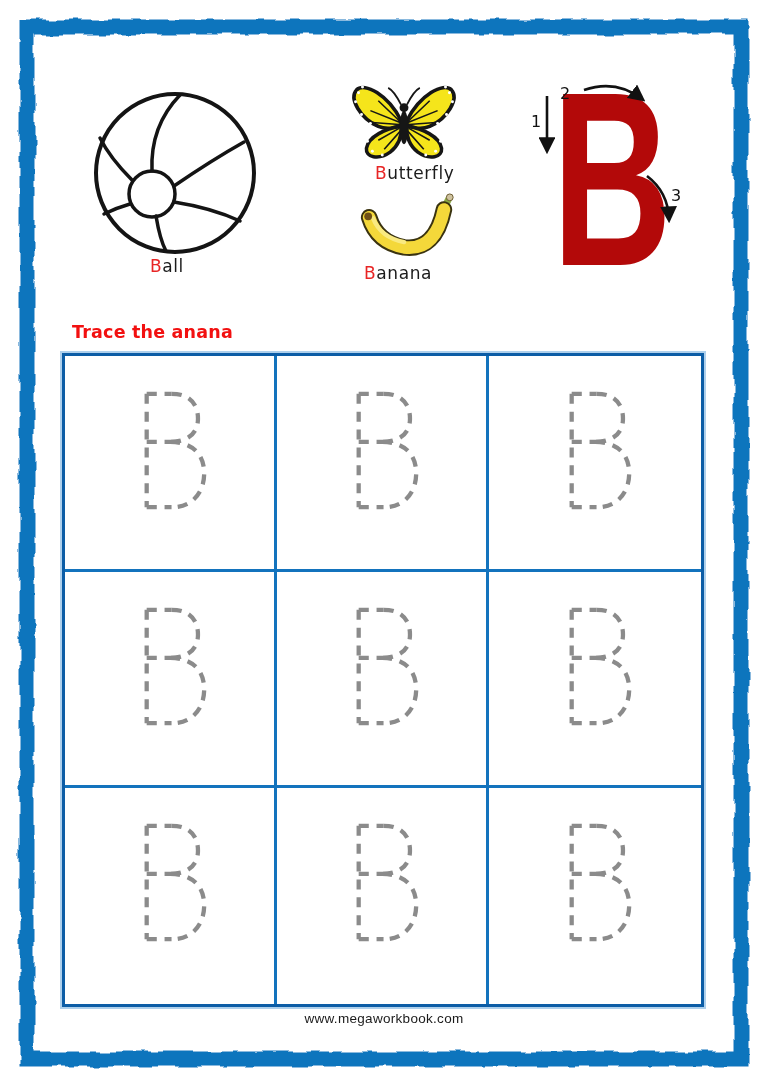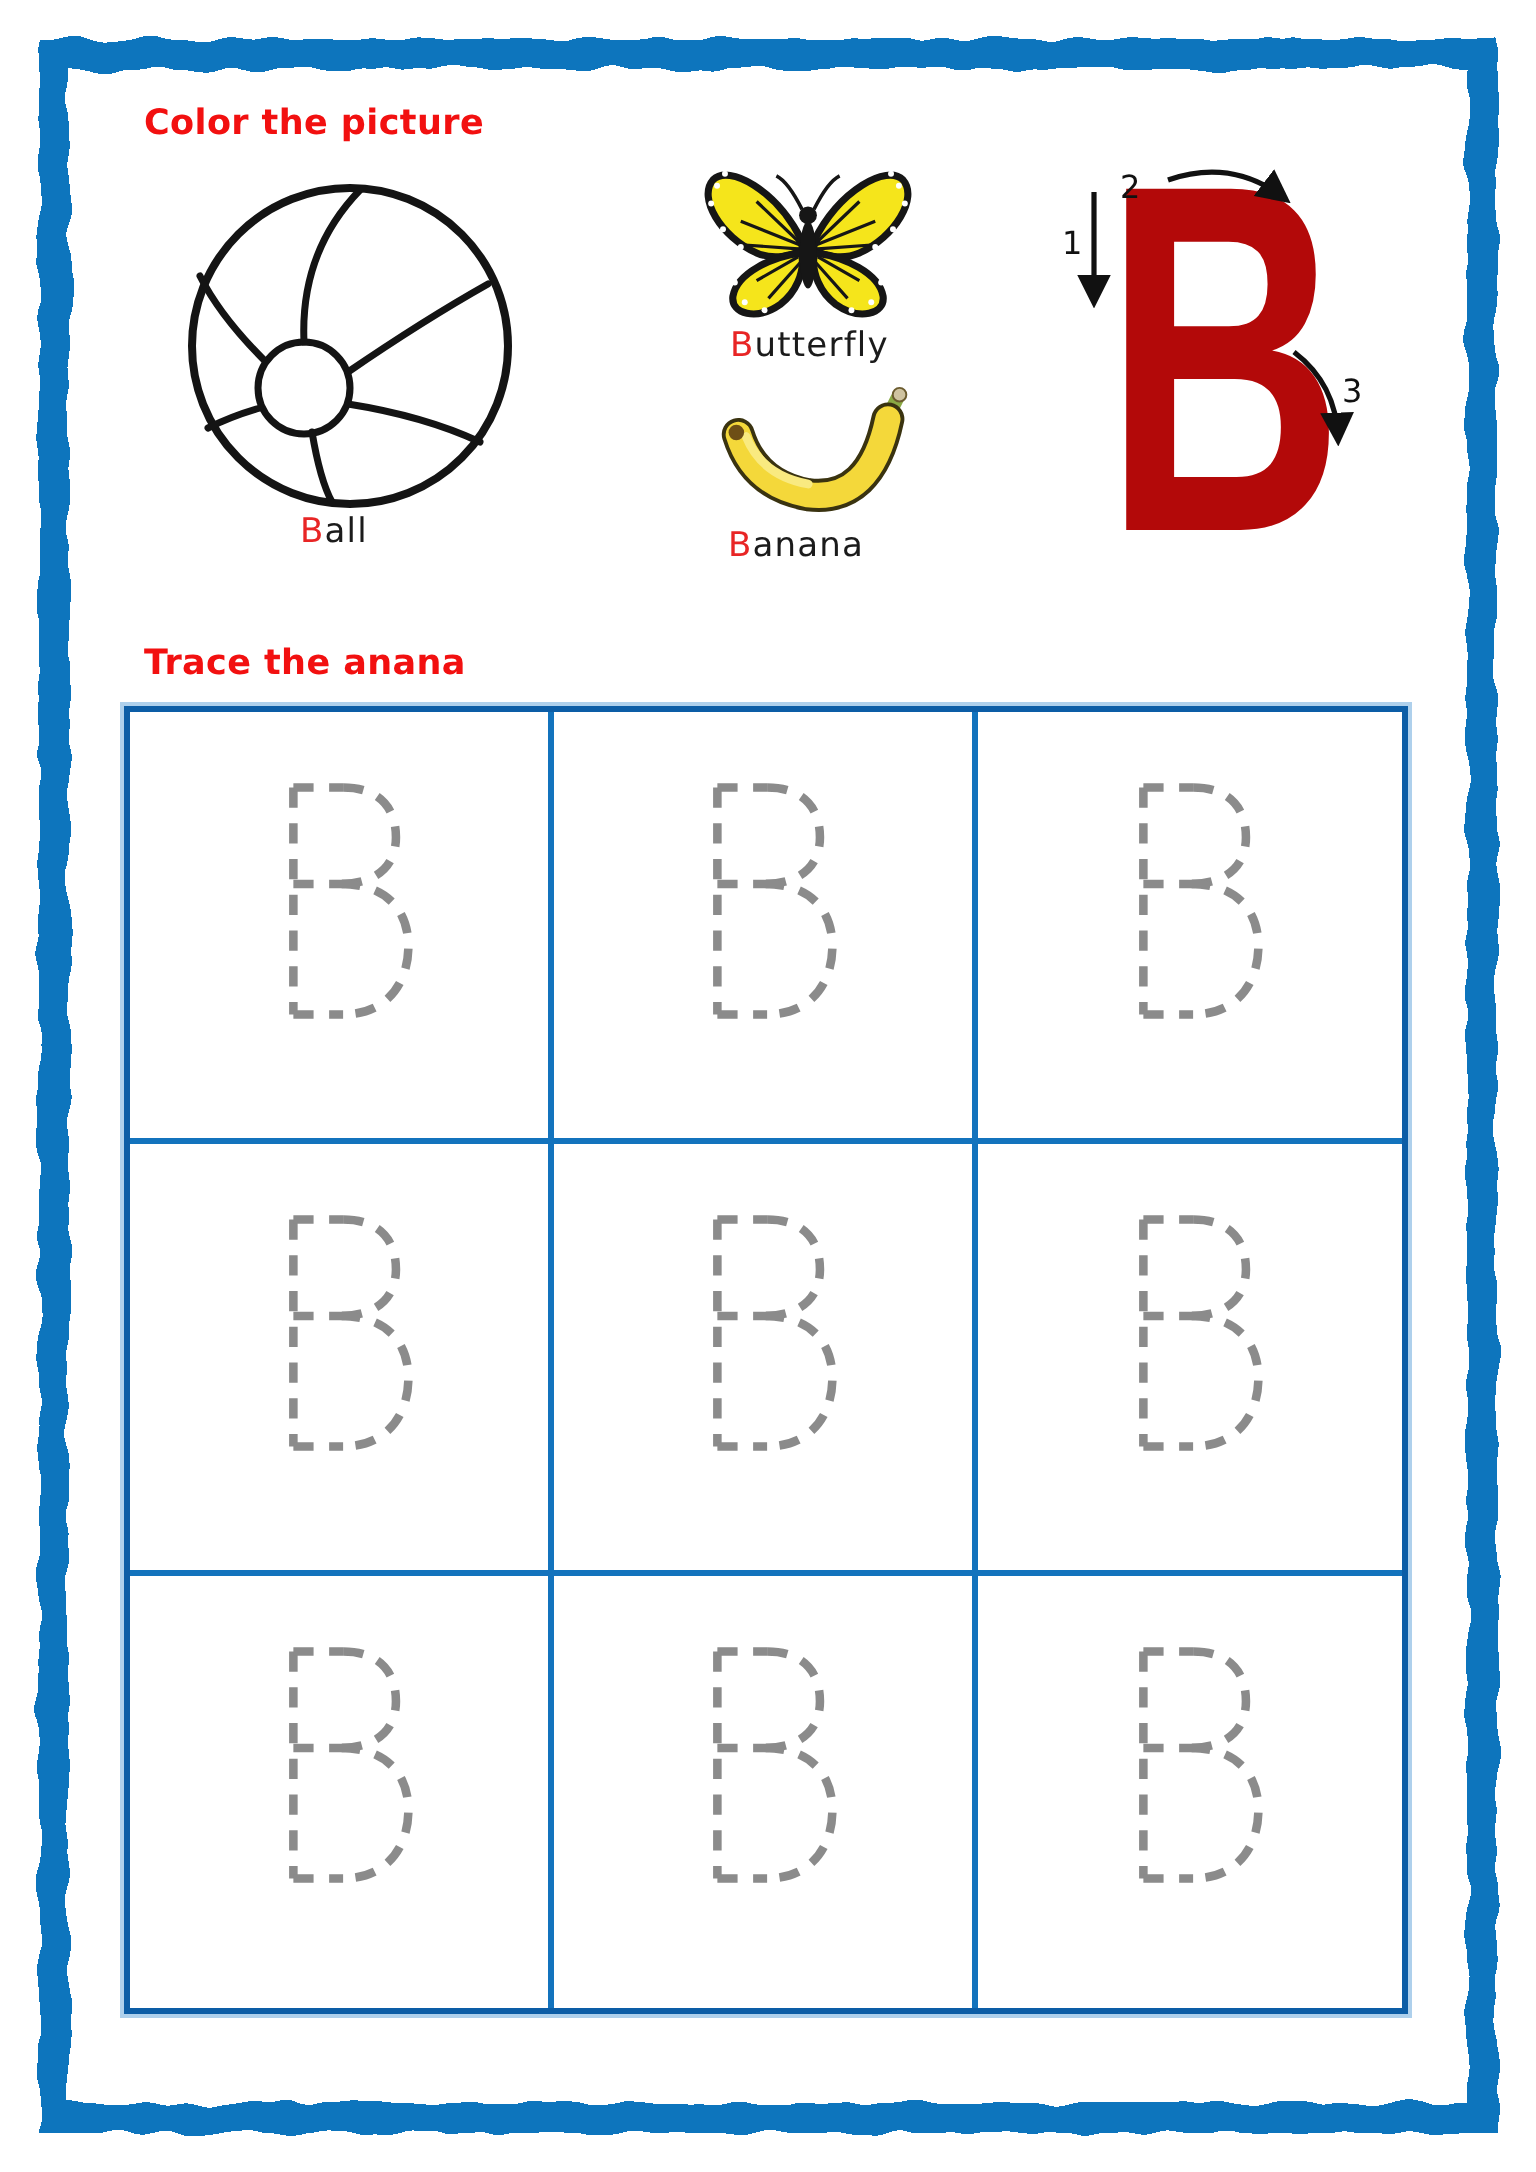--- a/index.html
+++ b/index.html
@@ -18,21 +18,21 @@
   .fig{position:absolute;}
   #fig-ball{left:92px;top:88px;}
   #fig-butterfly{left:348px;top:79px;}
   #fig-banana{left:358px;top:192px;}
   .pic-label{
     position:absolute;font-size:17px;color:#1b1b1b;letter-spacing:0.6px;
     font-family:"DejaVu Sans",sans-serif;white-space:nowrap;
   }
   .pic-label .first{color:#e82525;}
   #label-ball{left:150px;top:256px;}
-  #label-butterfly{left:365px;top:163px;}
+  #label-butterfly{left:375px;top:163px;}
   #label-banana{left:364px;top:263px;}
   #big-letter{
     position:absolute;left:552px;top:55px;margin:0;line-height:1;
     font-family:"Liberation Sans","DejaVu Sans",sans-serif;font-weight:700;
     font-size:248px;color:#b30909;transform:scaleX(0.67);transform-origin:left top;
   }
   #trace-grid{
     position:absolute;left:62px;top:353px;width:642px;height:654px;
     border:3px solid #0c5da6;box-shadow:0 0 0 2px #aed0ec;
     display:grid;grid-template-columns:repeat(3,1fr);grid-template-rows:repeat(3,1fr);
@@ -61,21 +61,20 @@
   <svg class="frame-svg" viewBox="0 0 768 1086">
     <defs>
       <filter id="rough" x="-5%" y="-5%" width="110%" height="110%">
         <feTurbulence type="fractalNoise" baseFrequency="0.045" numOctaves="2" result="n"></feTurbulence>
         <feDisplacementMap in="SourceGraphic" in2="n" scale="7"></feDisplacementMap>
       </filter>
     </defs>
     <rect x="27" y="27" width="714" height="1032" fill="none" stroke="#1075bd" stroke-width="15" filter="url(#rough)"></rect>
   </svg>
 
-  <div class="heading" id="heading-color">Color the picture</div>
   <div class="heading" id="heading-trace">Trace the anana</div>
 
   <svg class="fig" id="fig-ball" width="168" height="170" viewBox="0 0 168 170">
     <g fill="none" stroke="#141414" stroke-width="4" stroke-linecap="round">
       <circle cx="83" cy="85" r="79"></circle>
       <circle cx="60" cy="106" r="23" stroke-width="3.5"></circle>
       <path d="M60,83 Q58,38 88,7" stroke-width="3.5"></path>
       <path d="M82,98 Q120,72 152,54" stroke-width="3.5"></path>
       <path d="M82,114 Q120,120 148,133" stroke-width="3.5"></path>
       <path d="M64,128 Q68,152 74,163" stroke-width="3.5"></path>
@@ -204,14 +203,15 @@
           <use href="#dashedB"></use>
         </svg>
       </div>
     <div class="cell">
         <svg width="84" height="129" viewBox="0 0 108 166">
           <use href="#dashedB"></use>
         </svg>
       </div>
   </div>
 
+  <div id="footer">www.megaworkbook.com</div>
 
 </div>
 
 </body></html>

